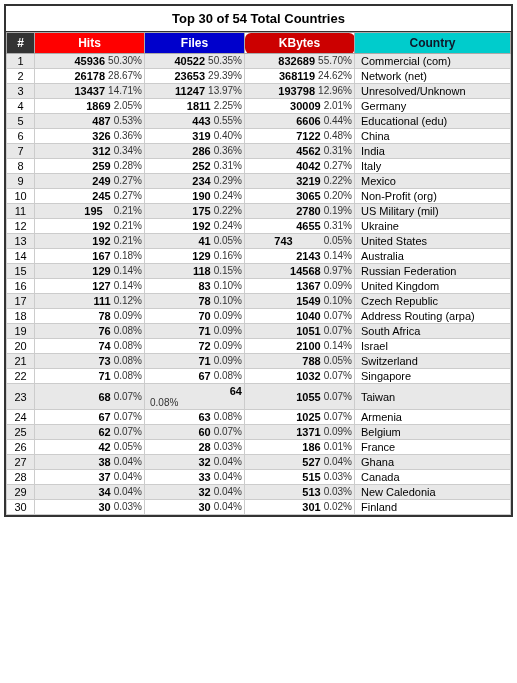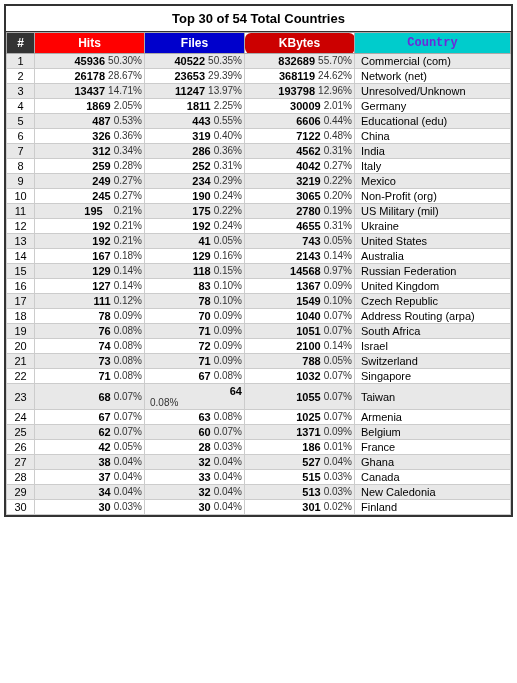--- a/index.html
+++ b/index.html
@@ -30,21 +30,21 @@
       padding: 3px 4px;
       font-weight: bold;
       font-size: 12px;
       border: 1px solid #aaa;
       text-align: center;
     }
     th.col-hash { background: #333; color: #fff; width: 28px; }
     th.col-hits { background: #ff0000; color: #fff; width: 110px; }
     th.col-files { background: #0000cc; color: #fff; width: 100px; }
     th.col-kbytes { background: #cc0000; color: #fff; width: 110px; border-radius: 6px; }
-    th.col-country { background: #00cccc; color: #6d28d9; font-family: Liberation Mono, monospace; }
+    th.col-country { background: #00cccc; color: #0f172a; }
 
     tbody tr td {
       border: 1px solid #ccc;
       padding: 1px 3px;
       vertical-align: middle;
     }
     tbody tr:nth-child(odd) { background: #e8e8e8; }
     tbody tr:nth-child(even) { background: #fff; }
 
     td.num { text-align: center; color: #000; font-size: 11px; }
@@ -338,21 +338,21 @@
         <span style="font-size:10px;color:#333;margin-left:3px;white-space:nowrap;">0.21%</span>
       </span>
     </td>
     <td style="padding:1px 2px;">
       <span style="display:inline-flex;width:100%;justify-content:space-between;">
         <span style="font-weight:bold;text-align:right;flex:1;">41</span>
         <span style="font-size:10px;color:#333;margin-left:3px;white-space:nowrap;">0.05%</span>
       </span>
     </td>
     <td style="padding:1px 2px;">
-      <span style="display:inline-flex;width:100%;justify-content:space-between;">
+      <span style="display:inline-flex;width:100%;justify-content:space-between;gap:28px;">
         <span style="font-weight:bold;text-align:right;flex:1;">743</span>
         <span style="font-size:10px;color:#333;margin-left:3px;white-space:nowrap;">0.05%</span>
       </span>
     </td>
     <td class="country-name">United States</td>
   </tr>
         <tr>
     <td class="num">14</td>
     <td style="padding:1px 2px;">
       <span style="display:inline-flex;width:100%;justify-content:space-between;">

